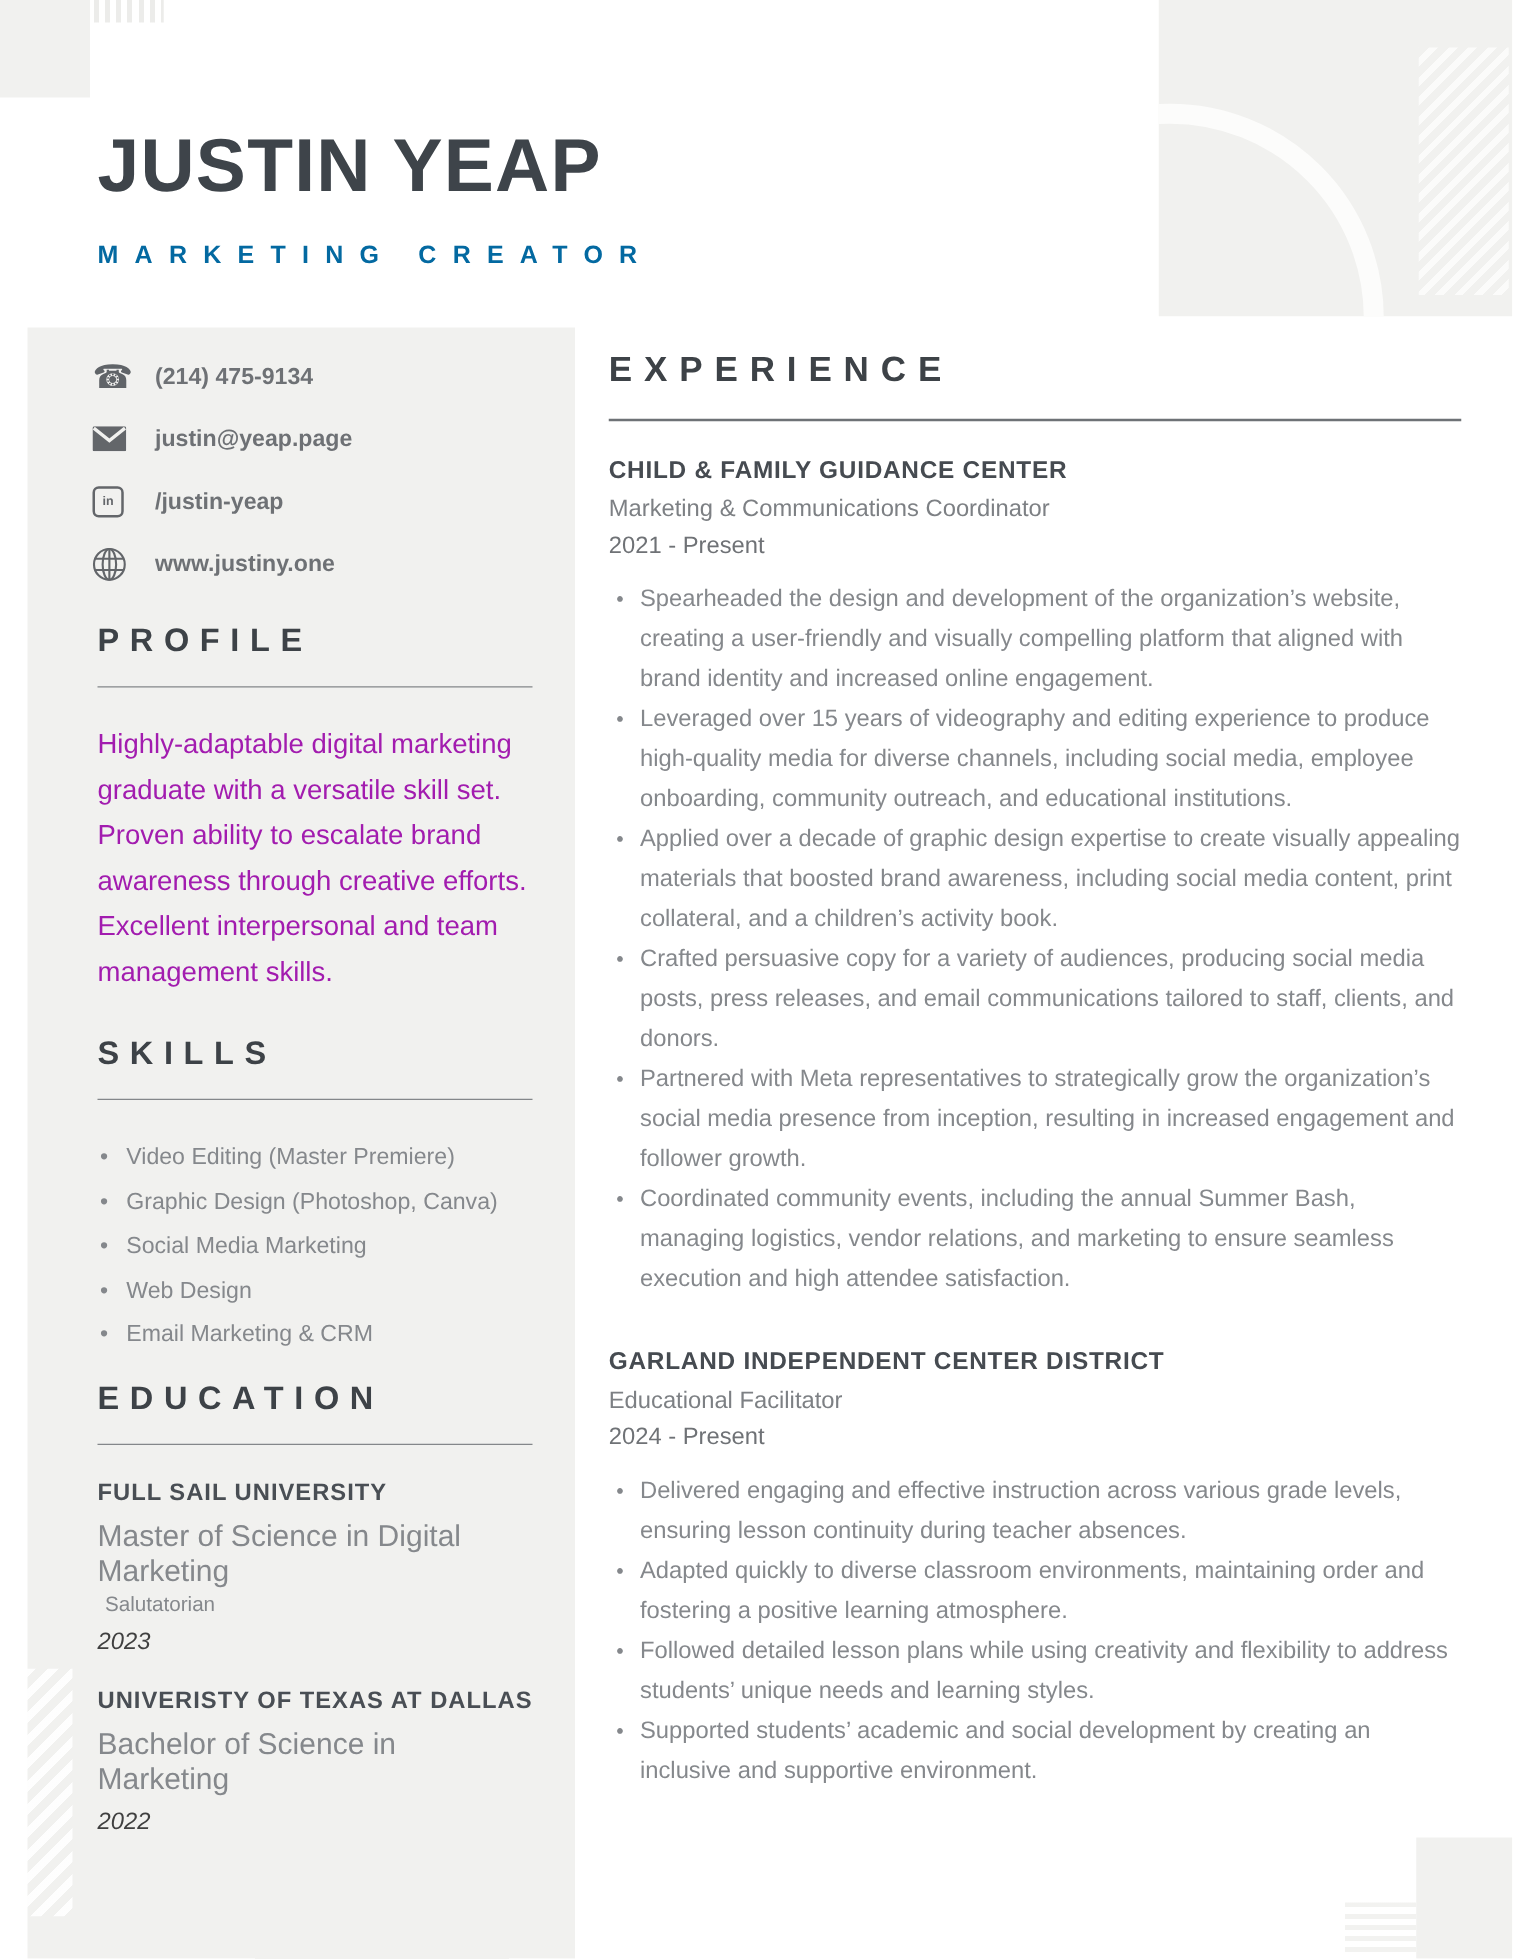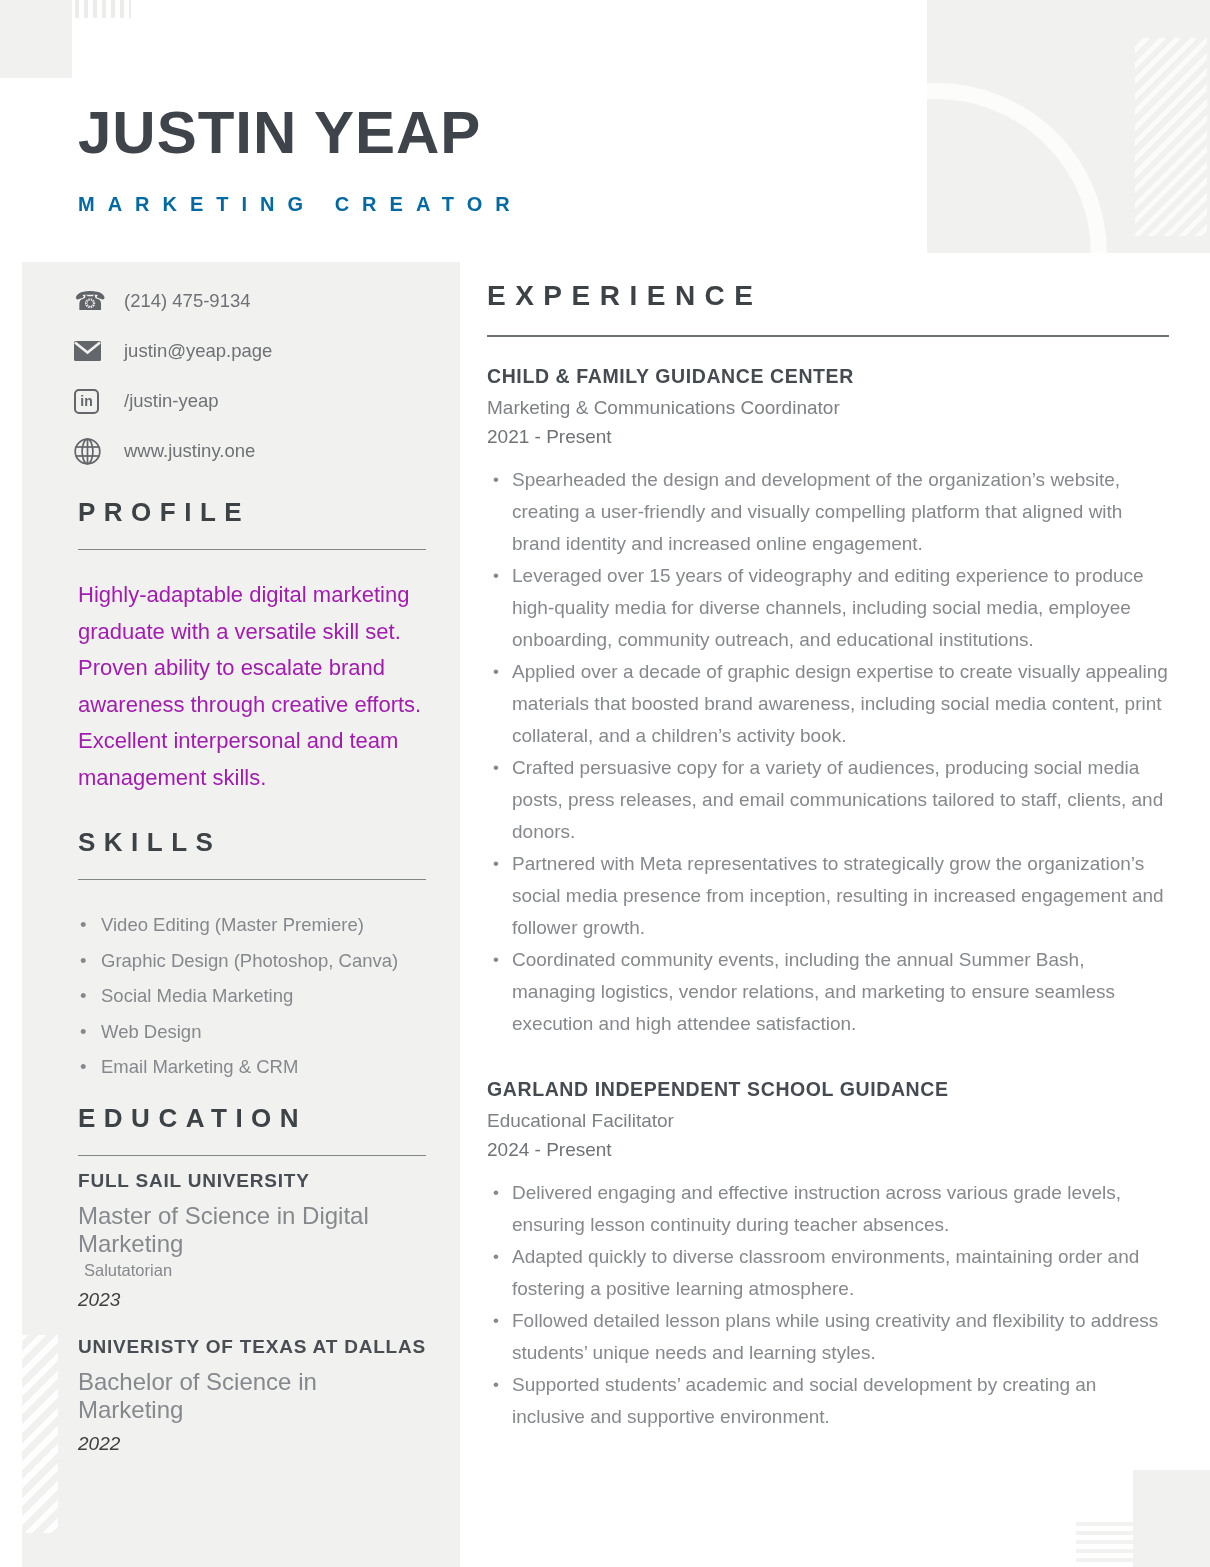--- a/index.html
+++ b/index.html
@@ -40,34 +40,34 @@
   .name { font-size:60px; font-weight:bold; letter-spacing:1px; color:#3e444a; line-height:1; }
   .subtitle { margin-top:30px; font-size:20px; font-weight:bold; letter-spacing:13px; color:#0369a1; }
   
   .contact { position:absolute; left:74px; top:276px; width:360px; }
   .c-row { display:flex; align-items:center; height:50px; }
   .c-icon { width:30px; height:26px; display:flex; align-items:center; justify-content:flex-start; color:#606468; flex:0 0 30px; }
   .c-icon.phone { font-size:26px; line-height:26px; }
   .c-icon .in-box {
     width:25px; height:25px; border:2.5px solid #63666a; border-radius:5px;
     display:flex; align-items:center; justify-content:center;
-    font-size:14px; font-weight:bold; color:#63666a;
-  }
-  .c-val { margin-left:20px; font-size:18.5px; color:#6e7175; }
+    font-size:10px; font-weight:bold; color:#63666a;
+  }
+  .c-val { margin-left:20px; font-size:18.5px; color:#6e7175;font-weight:bold; }
   
   .side { position:absolute; left:78px; top:497px; width:348px; }
   .h-side { font-size:26px; font-weight:bold; letter-spacing:8.5px; color:#3d4247; }
   .rule-side { border:0; border-top:1.5px solid #84878a; margin-top:21px; }
   .profile-text { margin-top:27px; font-size:22px; line-height:36.5px; color:#a21caf; }
   .gap-skills { margin-top:31px; }
   ul.skills { margin-top:27px; list-style:none; }
   ul.skills li { position:relative; padding-left:23px; font-size:18.5px; line-height:35.5px; color:#85888c; }
   ul.skills li::before { content:"•"; position:absolute; left:2px; color:#85888c; }
   .gap-edu { margin-top:18px; }
-  .school { margin-top:14px; }
+  .school { margin-top:28px; }
   .school + .school { margin-top:25px; }
   .school-name { font-size:19px; font-weight:bold; letter-spacing:0.8px; color:#494e54; }
   .degree { margin-top:10px; font-size:24px; color:#85888c; }
   .honor { margin-top:3px; padding-left:6px; font-size:16.5px; color:#85888c; }
   .year { margin-top:9px; font-size:19px; color:#404040;font-style:italic; }
   
   .main { position:absolute; left:487px; top:280px; width:682px; }
   .h-main { font-size:28px; font-weight:bold; letter-spacing:9.5px; color:#3d4247; }
   .rule-main { border:0; border-top:2px solid #6e7276; margin-top:23px; }
   .job { margin-top:28px; }
@@ -178,21 +178,21 @@
         <li>Spearheaded the design and development of the organization’s website, creating a user-friendly and visually compelling platform that aligned with brand identity and increased online engagement.</li>
         <li>Leveraged over 15 years of videography and editing experience to produce high-quality media for diverse channels, including social media, employee onboarding, community outreach, and educational institutions.</li>
         <li>Applied over a decade of graphic design expertise to create visually appealing materials that boosted brand awareness, including social media content, print collateral, and a children’s activity book.</li>
         <li>Crafted persuasive copy for a variety of audiences, producing social media posts, press releases, and email communications tailored to staff, clients, and donors.</li>
         <li>Partnered with Meta representatives to strategically grow the organization’s social media presence from inception, resulting in increased engagement and follower growth.</li>
         <li>Coordinated community events, including the annual Summer Bash, managing logistics, vendor relations, and marketing to ensure seamless execution and high attendee satisfaction.</li>
       </ul>
     </section>
 
     <section class="job">
-      <div class="company">GARLAND INDEPENDENT SCHOOL GUIDANCE</div>
+      <div class="company">GARLAND INDEPENDENT CENTER DISTRICT</div>
       <div class="role">Educational Facilitator</div>
       <div class="dates">2024 - Present</div>
       <ul class="bullets">
         <li>Delivered engaging and effective instruction across various grade levels, ensuring lesson continuity during teacher absences.</li>
         <li>Adapted quickly to diverse classroom environments, maintaining order and fostering a positive learning atmosphere.</li>
         <li>Followed detailed lesson plans while using creativity and flexibility to address students’ unique needs and learning styles.</li>
         <li>Supported students’ academic and social development by creating an inclusive and supportive environment.</li>
       </ul>
     </section>
   </main>

